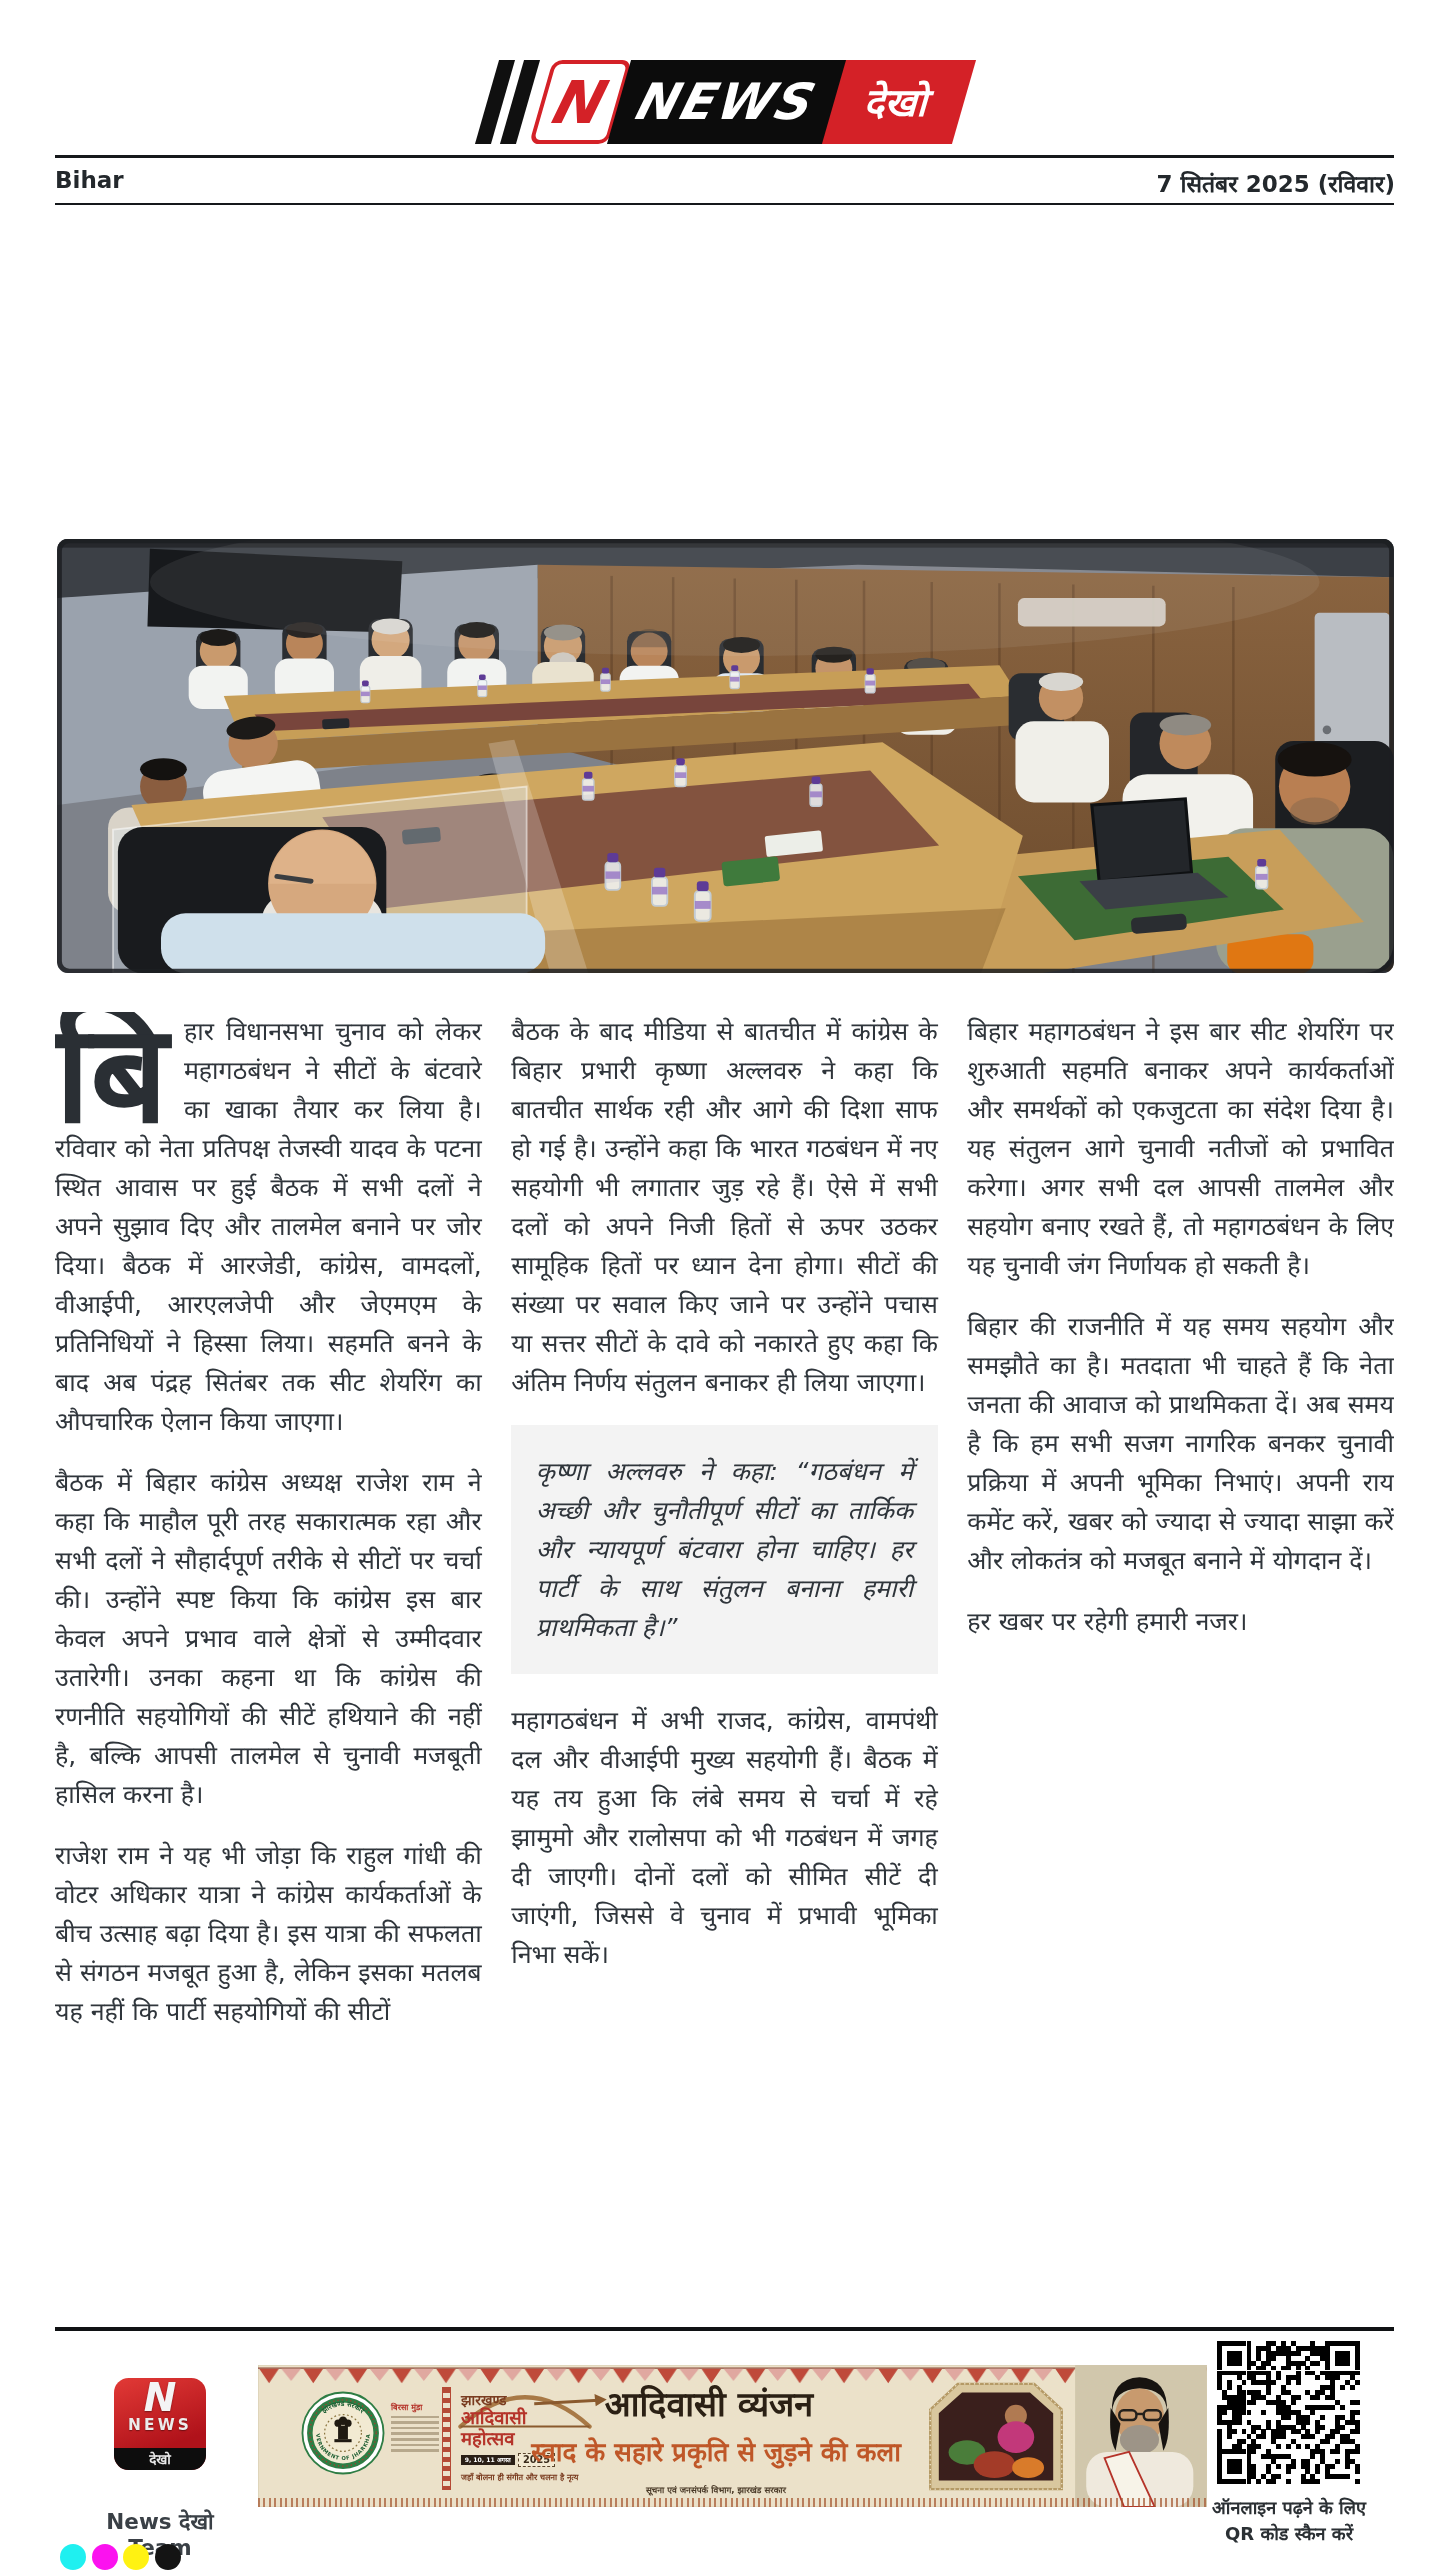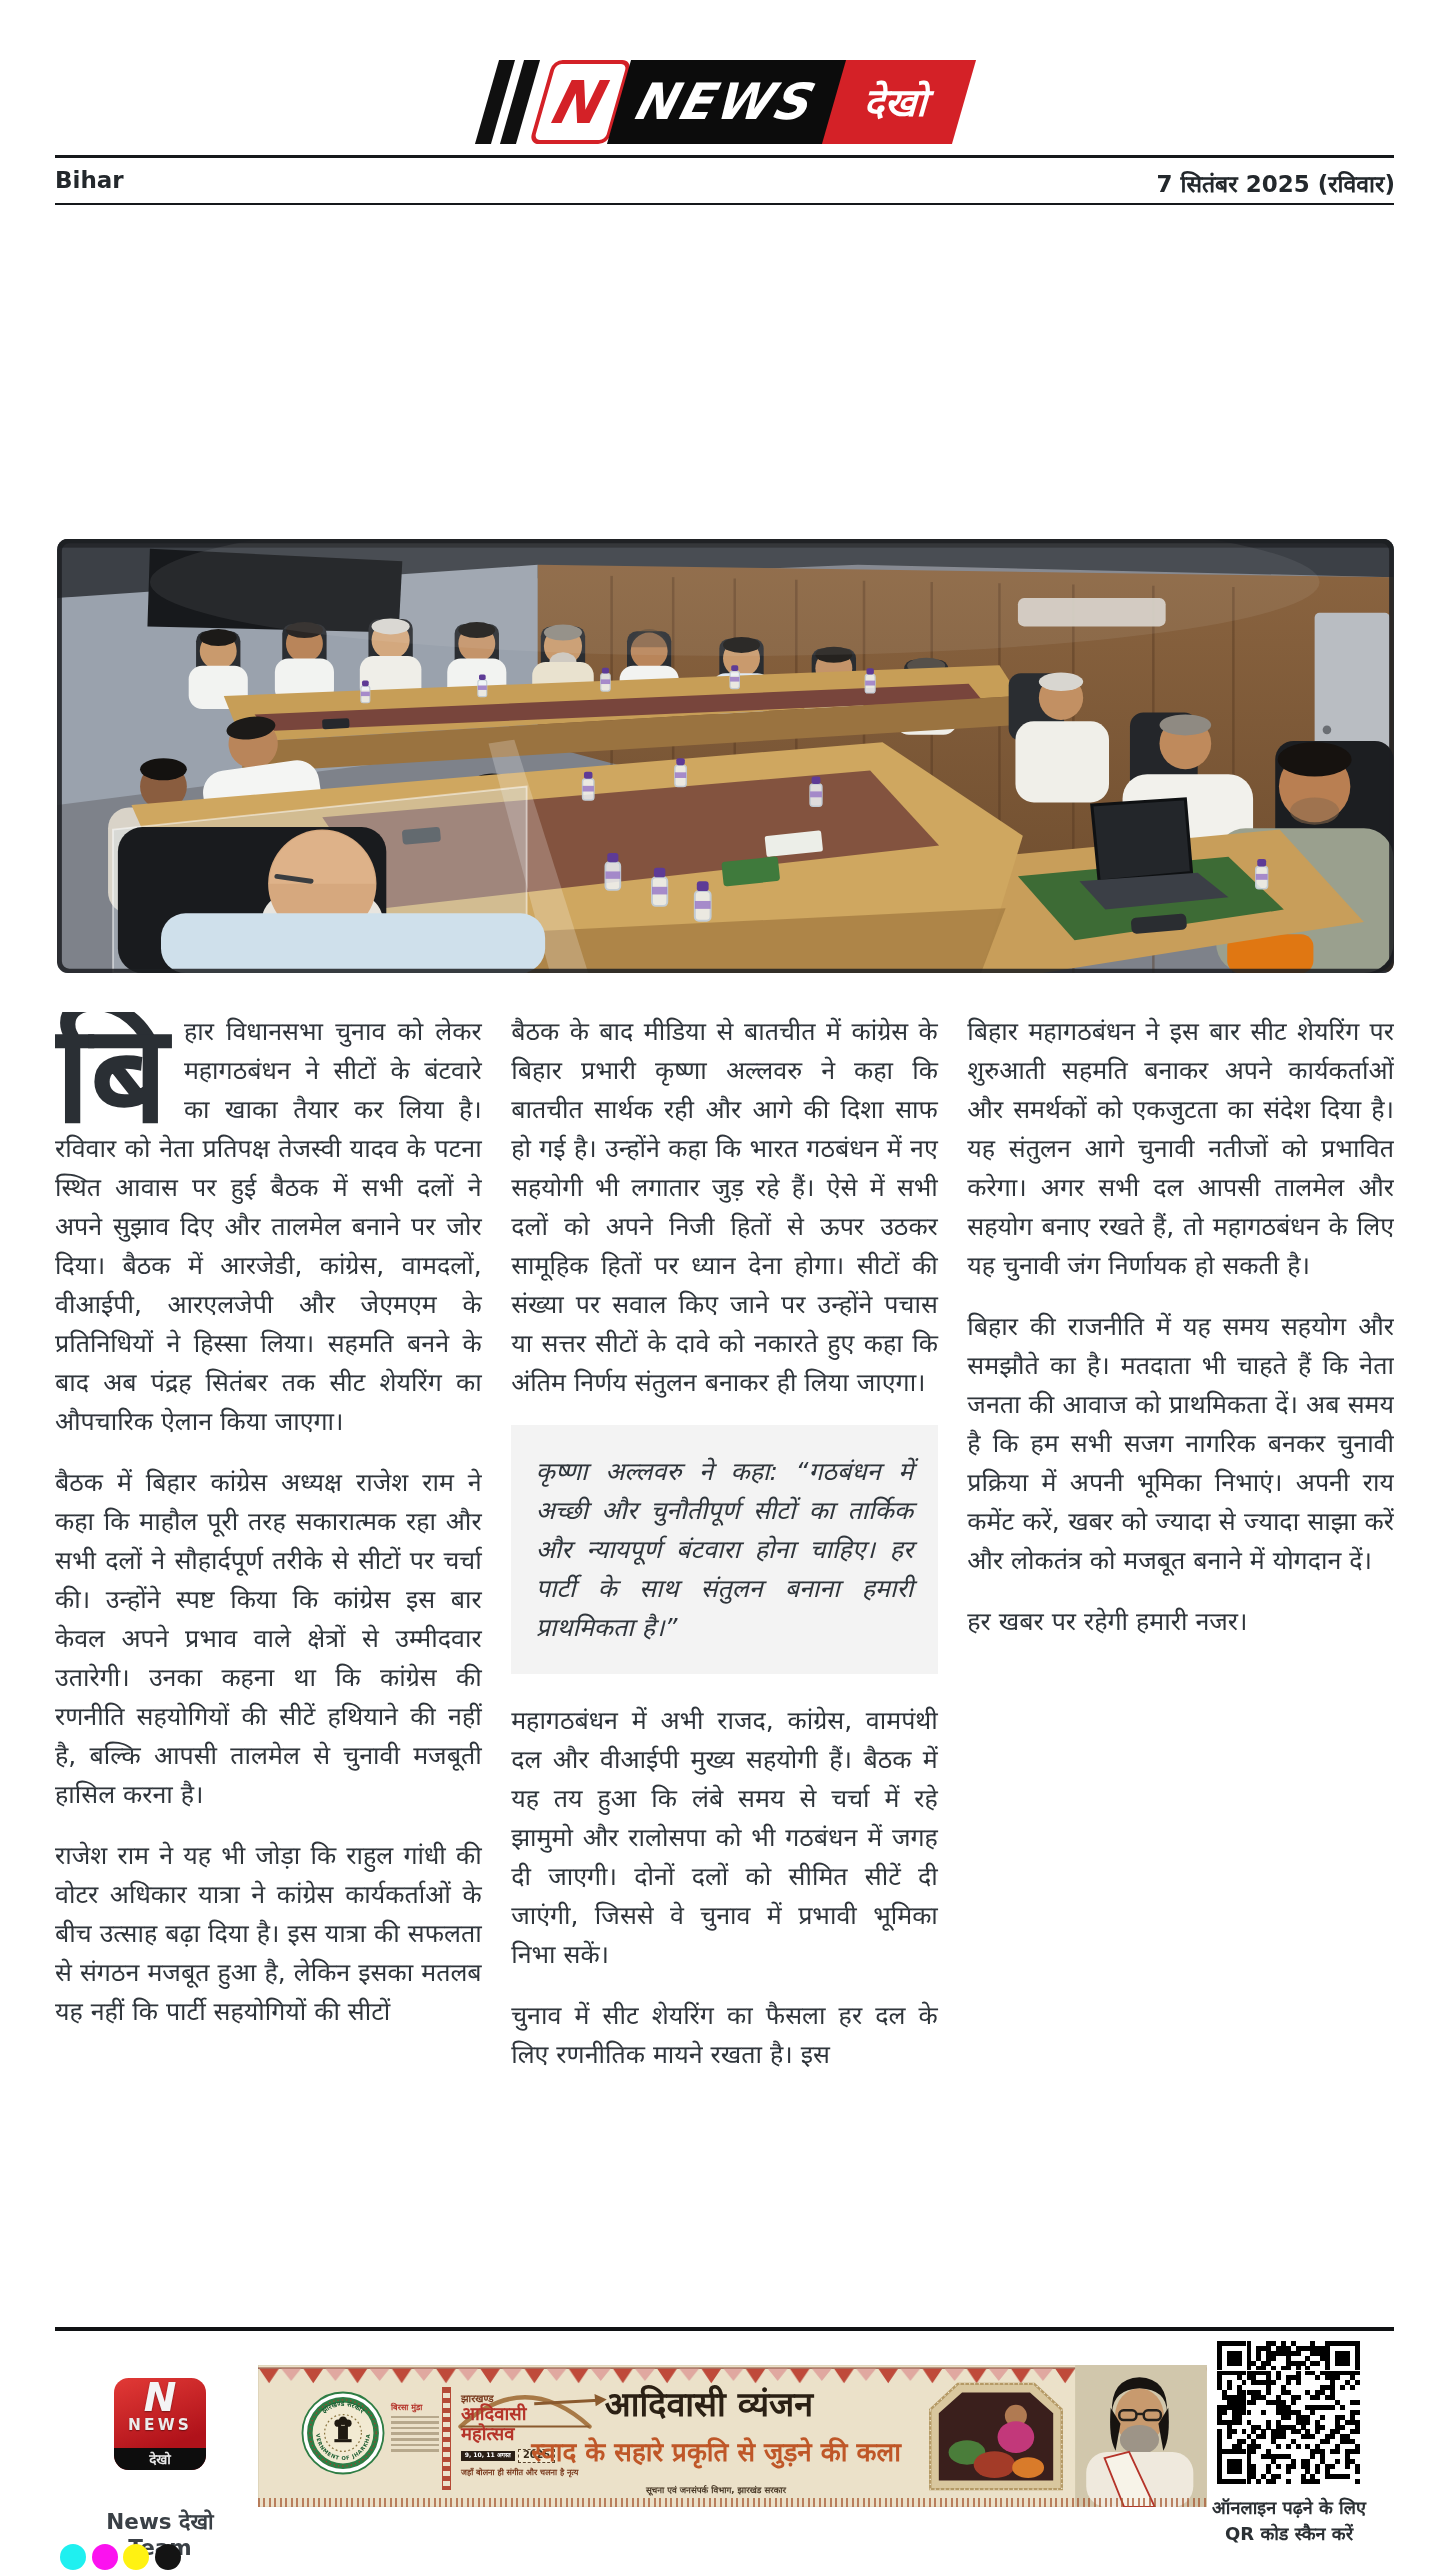--- a/index.html
+++ b/index.html
@@ -54,21 +54,21 @@
   
   .banner{position:absolute;left:258px;top:2365px;width:949px;height:142px;background:#ebe1c9;overflow:hidden;box-shadow:0 0 0 0.6px #d8cdb2 inset;}
   .bunting{position:absolute;left:0;top:0;width:100%;height:22px;}
   .emblem{position:absolute;left:42px;top:24.6px;}
   .side-col{position:absolute;left:133px;top:36px;width:48px;}
   .side-label{font-size:8px;font-weight:800;color:#b5342a;margin-bottom:3.7px;}
   .side-bar{height:2.5px;background:#8a7a5a;opacity:.55;margin:3.1px 0;}
   .deco-strip{position:absolute;left:184px;top:22px;width:7.4px;height:101px;background:repeating-linear-gradient(180deg,#b54a36 0 4.9px,#ece2cc 4.9px 9.8px);border:0.6px solid #b54a36;}
   .bow{position:absolute;left:184px;top:2.5px;}
   .event{position:absolute;left:203px;top:28px;width:129px;line-height:1.1;}
-  .ev-state{font-size:10px;font-weight:800;color:#7a3c20;}
+  .ev-state{font-size:14px;font-weight:800;color:#7a3c20;}
   .ev-l1,.ev-l2{font-size:18.4px;font-weight:900;color:#b5342a;}
   .ev-daterow{display:flex;align-items:center;gap:3.7px;margin-top:4.3px;}
   .ev-dates{background:#2a1f16;color:#fff;font-size:6.1px;font-weight:700;padding:1.8px 3.7px;}
   .ev-year{border:1.2px dashed #5a452e;color:#3a2c1c;font-size:9.8px;font-weight:900;padding:0.6px 3.7px;background:#f3ead3;}
   .ev-tagline{margin-top:5.5px;font-size:8px;font-weight:800;color:#7a3c20;line-height:1.25;}
   .ad-title{position:absolute;left:451px;top:14.7px;transform:translateX(-50%);font-size:34px;font-weight:900;color:#2b2014;white-space:nowrap;}
   .ad-sub{position:absolute;left:458px;top:68px;transform:translateX(-50%);font-size:26px;font-weight:900;color:#bf5728;white-space:nowrap;}
   .ad-credit{position:absolute;left:458px;top:119px;transform:translateX(-50%);font-size:8.6px;font-weight:700;color:#4a3a28;white-space:nowrap;}
   .food-frame{position:absolute;left:666px;top:13.5px;}
   .portrait{position:absolute;right:0;top:0;}
@@ -289,21 +289,20 @@
   <div class="article">
     <div class="col">
       <p><span class="dropcap">बि</span><span>हार विधानसभा चुनाव को लेकर महागठबंधन ने सीटों के बंटवारे का खाका तैयार कर लिया है। रविवार को नेता प्रतिपक्ष तेजस्वी यादव के पटना स्थित आवास पर हुई बैठक में सभी दलों ने अपने सुझाव दिए और तालमेल बनाने पर जोर दिया। बैठक में आरजेडी, कांग्रेस, वामदलों, वीआईपी, आरएलजेपी और जेएमएम के प्रतिनिधियों ने हिस्सा लिया। सहमति बनने के बाद अब पंद्रह सितंबर तक सीट शेयरिंग का औपचारिक ऐलान किया जाएगा।</span></p>
       <p>बैठक में बिहार कांग्रेस अध्यक्ष राजेश राम ने कहा कि माहौल पूरी तरह सकारात्मक रहा और सभी दलों ने सौहार्दपूर्ण तरीके से सीटों पर चर्चा की। उन्होंने स्पष्ट किया कि कांग्रेस इस बार केवल अपने प्रभाव वाले क्षेत्रों से उम्मीदवार उतारेगी। उनका कहना था कि कांग्रेस की रणनीति सहयोगियों की सीटें हथियाने की नहीं है, बल्कि आपसी तालमेल से चुनावी मजबूती हासिल करना है।</p>
       <p>राजेश राम ने यह भी जोड़ा कि राहुल गांधी की वोटर अधिकार यात्रा ने कांग्रेस कार्यकर्ताओं के बीच उत्साह बढ़ा दिया है। इस यात्रा की सफलता से संगठन मजबूत हुआ है, लेकिन इसका मतलब यह नहीं कि पार्टी सहयोगियों की सीटों</p>
     </div>
     <div class="col">
       <p>बैठक के बाद मीडिया से बातचीत में कांग्रेस के बिहार प्रभारी कृष्णा अल्लवरु ने कहा कि बातचीत सार्थक रही और आगे की दिशा साफ हो गई है। उन्होंने कहा कि भारत गठबंधन में नए सहयोगी भी लगातार जुड़ रहे हैं। ऐसे में सभी दलों को अपने निजी हितों से ऊपर उठकर सामूहिक हितों पर ध्यान देना होगा। सीटों की संख्या पर सवाल किए जाने पर उन्होंने पचास या सत्तर सीटों के दावे को नकारते हुए कहा कि अंतिम निर्णय संतुलन बनाकर ही लिया जाएगा।</p>
       <div class="quote-box">कृष्णा अल्लवरु ने कहा: “गठबंधन में अच्छी और चुनौतीपूर्ण सीटों का तार्किक और न्यायपूर्ण बंटवारा होना चाहिए। हर पार्टी के साथ संतुलन बनाना हमारी प्राथमिकता है।”</div>
       <p>महागठबंधन में अभी राजद, कांग्रेस, वामपंथी दल और वीआईपी मुख्य सहयोगी हैं। बैठक में यह तय हुआ कि लंबे समय से चर्चा में रहे झामुमो और रालोसपा को भी गठबंधन में जगह दी जाएगी। दोनों दलों को सीमित सीटें दी जाएंगी, जिससे वे चुनाव में प्रभावी भूमिका निभा सकें।</p>
-      <p>चुनाव में सीट शेयरिंग का फैसला हर दल के लिए रणनीतिक मायने रखता है। इस</p>
     </div>
     <div class="col">
       <p>बिहार महागठबंधन ने इस बार सीट शेयरिंग पर शुरुआती सहमति बनाकर अपने कार्यकर्ताओं और समर्थकों को एकजुटता का संदेश दिया है। यह संतुलन आगे चुनावी नतीजों को प्रभावित करेगा। अगर सभी दल आपसी तालमेल और सहयोग बनाए रखते हैं, तो महागठबंधन के लिए यह चुनावी जंग निर्णायक हो सकती है।</p>
       <p>बिहार की राजनीति में यह समय सहयोग और समझौते का है। मतदाता भी चाहते हैं कि नेता जनता की आवाज को प्राथमिकता दें। अब समय है कि हम सभी सजग नागरिक बनकर चुनावी प्रक्रिया में अपनी भूमिका निभाएं। अपनी राय कमेंट करें, खबर को ज्यादा से ज्यादा साझा करें और लोकतंत्र को मजबूत बनाने में योगदान दें।</p>
       <p>हर खबर पर रहेगी हमारी नजर।</p>
     </div>
   </div>
 
   <div class="divider"></div>
 

